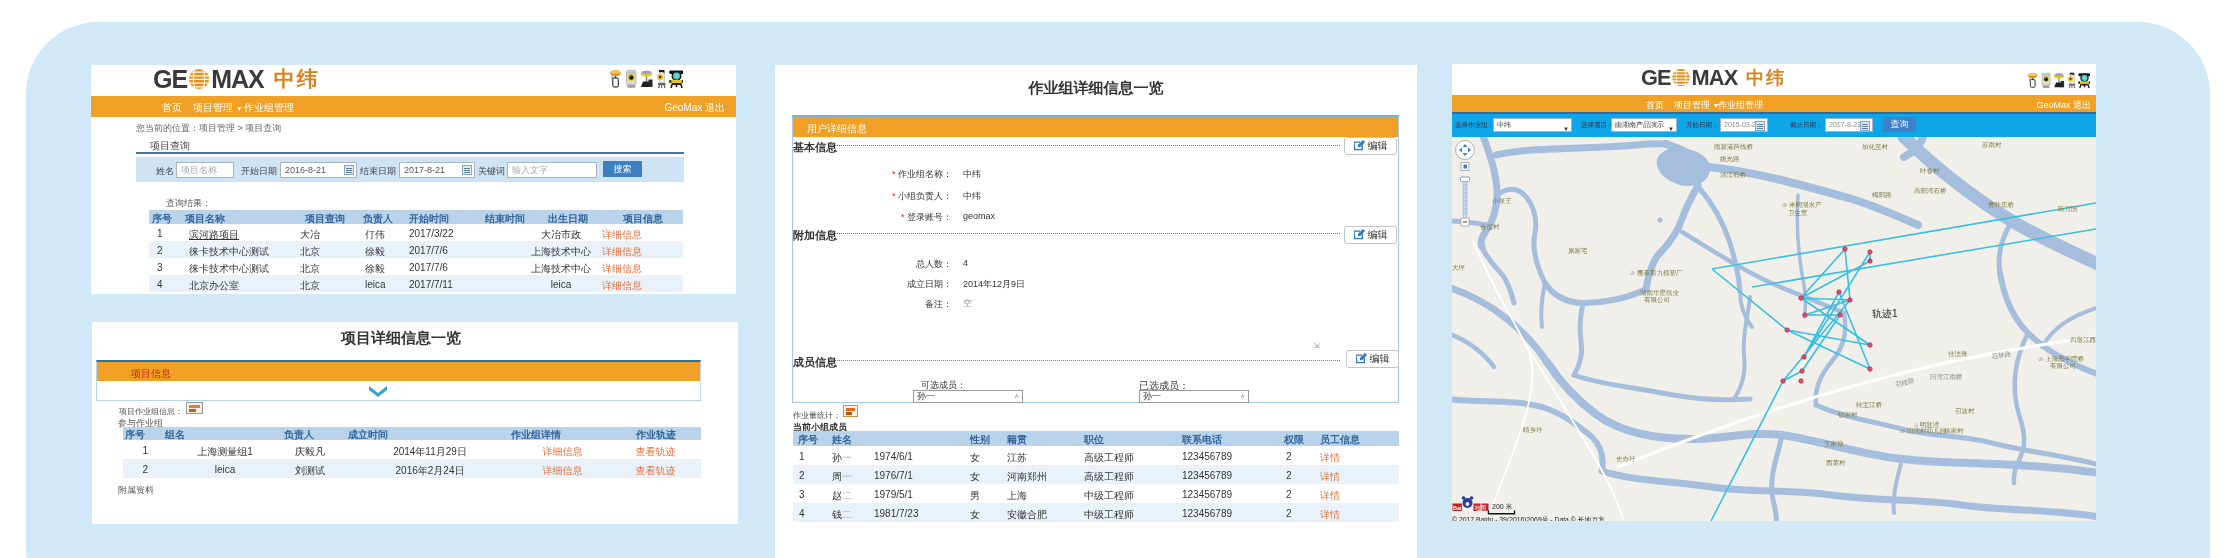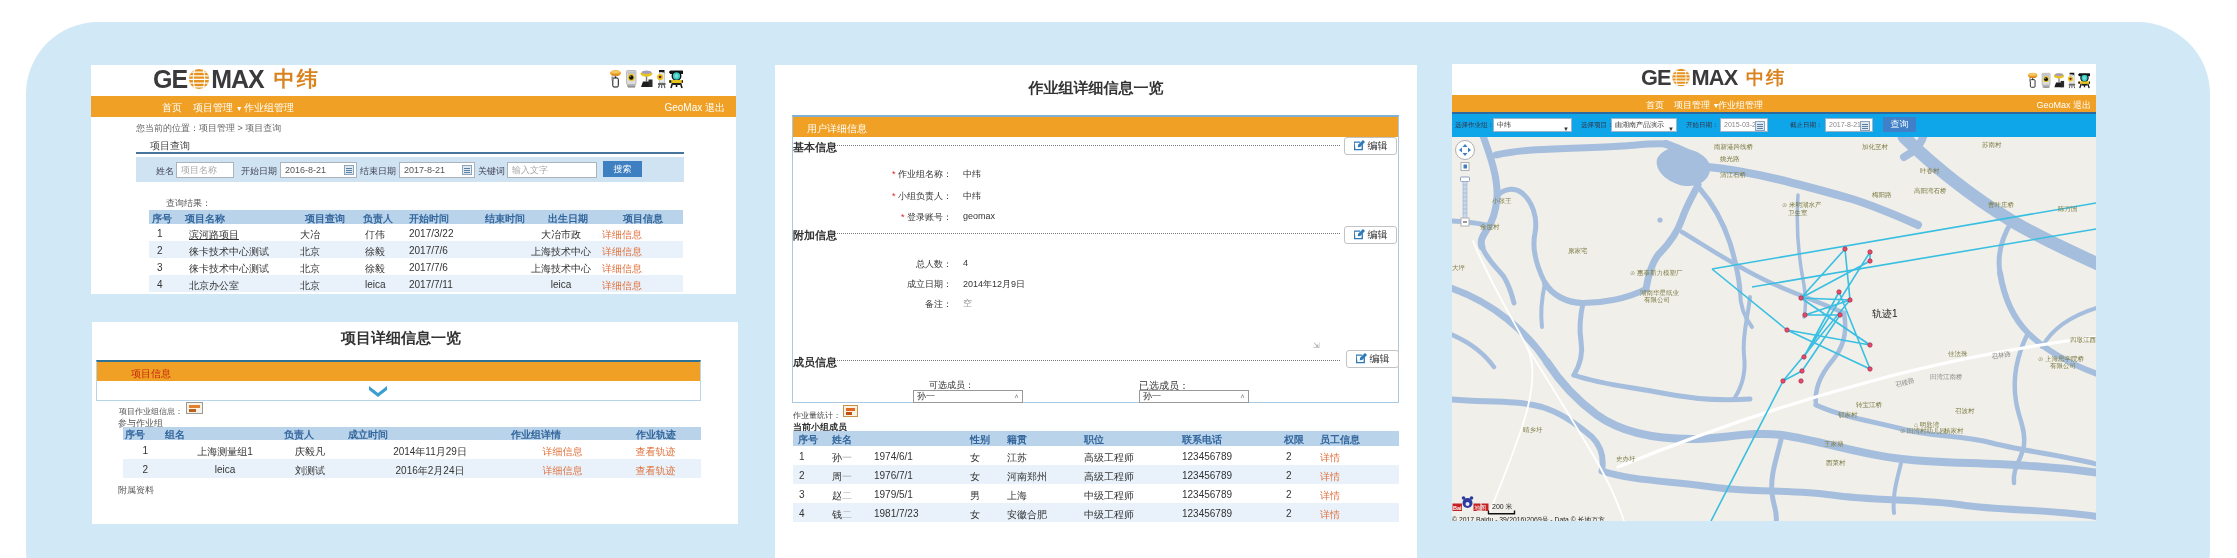--- a/index.html
+++ b/index.html
@@ -258,21 +258,21 @@
       <div class="abs fval" style="left:188px; top:213px;">2014年12月9日</div>
     <div class="abs frow" style="left:0; top:233px; width:177px; text-align:right;">备注：</div>
       <div class="abs fval" style="left:188px; top:232px; color:#999;">空</div>
     <div class="abs" style="left:538px; top:276px; color:#999; font-size:8px;">⇲</div>
     <div class="abs sect" style="left:18px; top:290px;">成员信息</div>
     <div class="abs dots" style="left:60px; top:295px; width:505px;"></div>
     <div class="abs editbtn" style="left:571px; top:285px;"><svg width="11" height="11" viewBox="0 0 16 16">
           <path d="M1 4 h8 v-2 h-9 v13 h13 v-9 h-2 v7 h-9 z" fill="#2e79b8"></path>
           <path d="M6 7 L13 0 L16 3 L9 10 L5.5 10.5 Z" fill="#2e79b8"></path>
         </svg> 编辑</div>
-    <div class="abs" style="left:154px; top:314px; font-size:9px; color:#333;">可选成员：</div>
+    <div class="abs" style="left:146px; top:314px; font-size:9px; color:#333;">可选成员：</div>
     <div class="abs selbox" style="left:138px; top:325px; width:110px;">孙一<span class="spin">˄</span></div>
     <div class="abs" style="left:364px; top:314px; font-size:10px; color:#333;">已选成员：</div>
     <div class="abs selbox" style="left:364px; top:325px; width:110px;">孙一<span class="spin">˄</span></div>
     <div class="abs" style="left:18px; top:345px; font-size:8px; color:#444;">作业量统计：</div>
     <div class="abs" style="left:68px; top:340px; width:15px; height:12px; background:#f8f2e4; border:1px solid #c89048;">
         <span style="position:absolute;left:2px;top:2px;width:9px;height:3px;background:#e06820;"></span>
         <span style="position:absolute;left:2px;top:6px;width:6px;height:3px;background:#c05010;"></span>
       </div>
     <div class="abs" style="left:18px; top:356px; font-size:9px; font-weight:bold; color:#333;">当前小组成员</div>
     <div class="abs" id="tabC" style="left:18px; top:366px; width:606px; font-size:10px; color:#333;">

